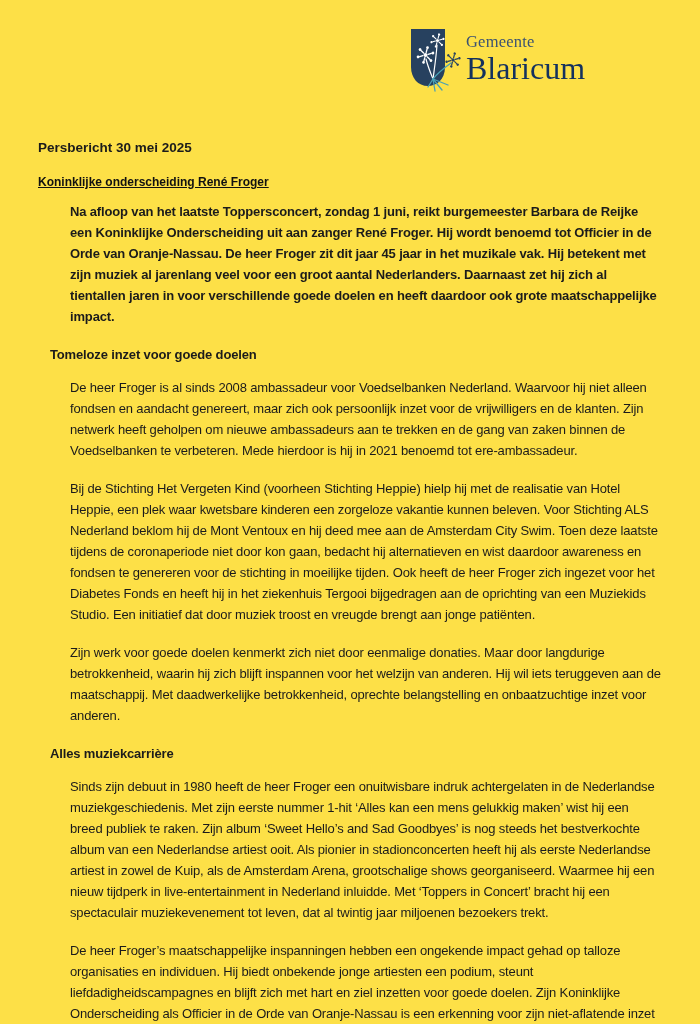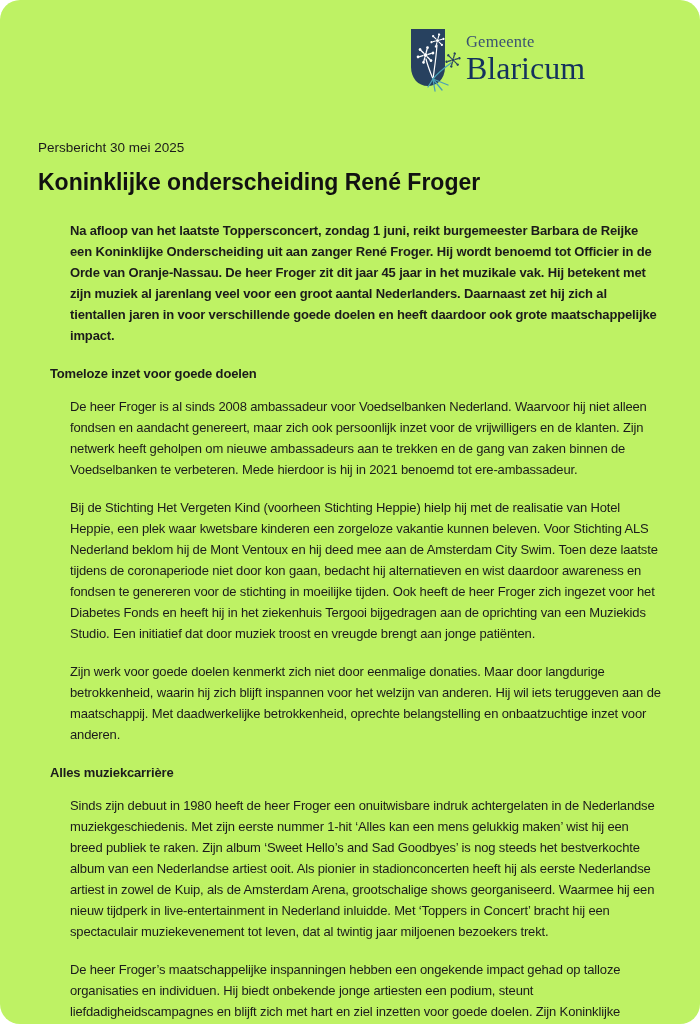--- a/index.html
+++ b/index.html
@@ -5,23 +5,22 @@
   * { margin: 0; padding: 0; box-sizing: border-box; }
   html, body { width: 700px; background: #ffffff; }
   body {
     font-family: "Liberation Sans", "DejaVu Sans", sans-serif;
     color: #1b1b1b;
   }
   .page {
     position: relative;
     width: 700px;
     height: 1024px;
-    background: #bef264;
+    background: #fde047;
     overflow: hidden;
-    border-radius: 20px;
   }
 
   
   .logo {
     position: absolute;
     left: 411px;
     top: 29px;
     display: flex;
     align-items: flex-start;
     gap: 3px;
@@ -48,30 +47,31 @@
 
   
   .content {
     position: absolute;
     left: 38px;
     top: 137px;
     width: 625px;
   }
   .meta-line {
     font-size: 13.5px;
-    font-weight: 400;
+    font-weight: 700;
     line-height: 21px;
     margin-bottom: 13px;
   }
   h1.doc-title {
-    font-size: 23px;
+    font-size: 12px;
     font-weight: 700;
     line-height: 23px;
-    margin-bottom: 26px;
+    margin-bottom: 7px;
     color: #111;
+    text-decoration: underline;
   }
   p.para {
     font-size: 13px;
     line-height: 21px;
     letter-spacing: -0.15px;
     margin-bottom: 17px;
     margin-left: 32px;
   }
   p.lead { font-weight: 700; }
   h2.section-heading {

